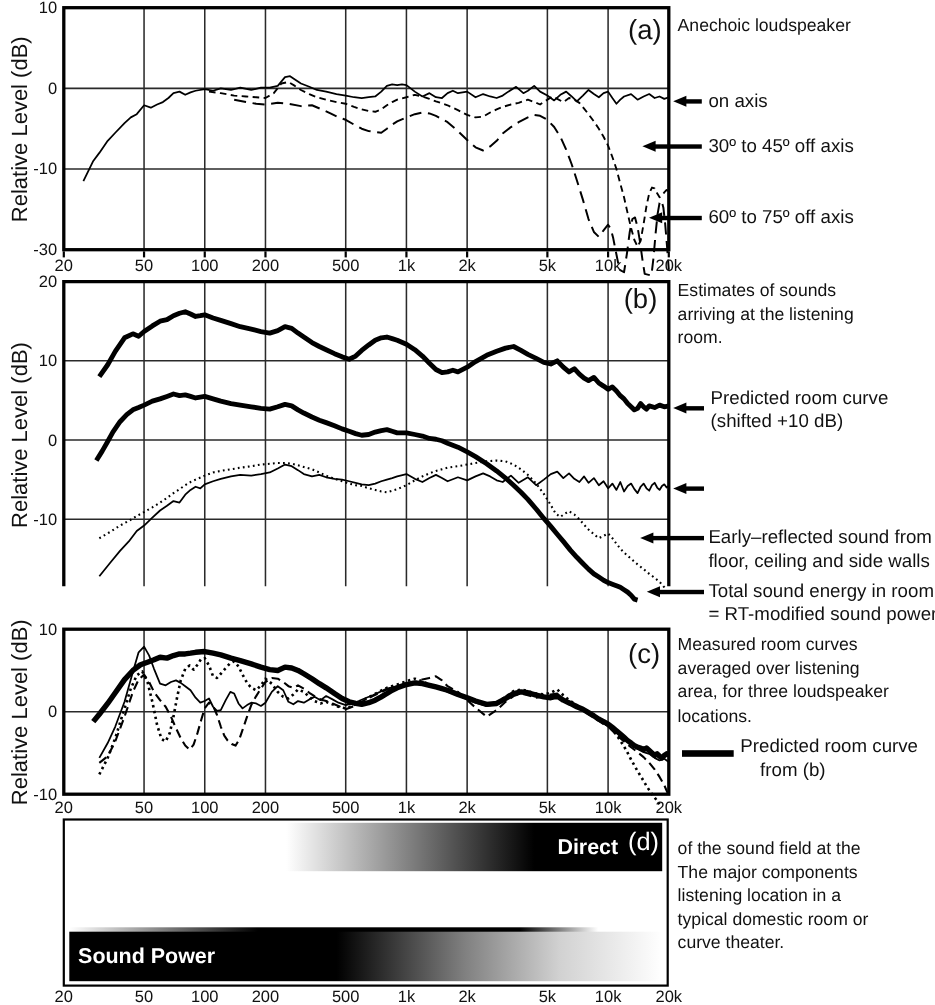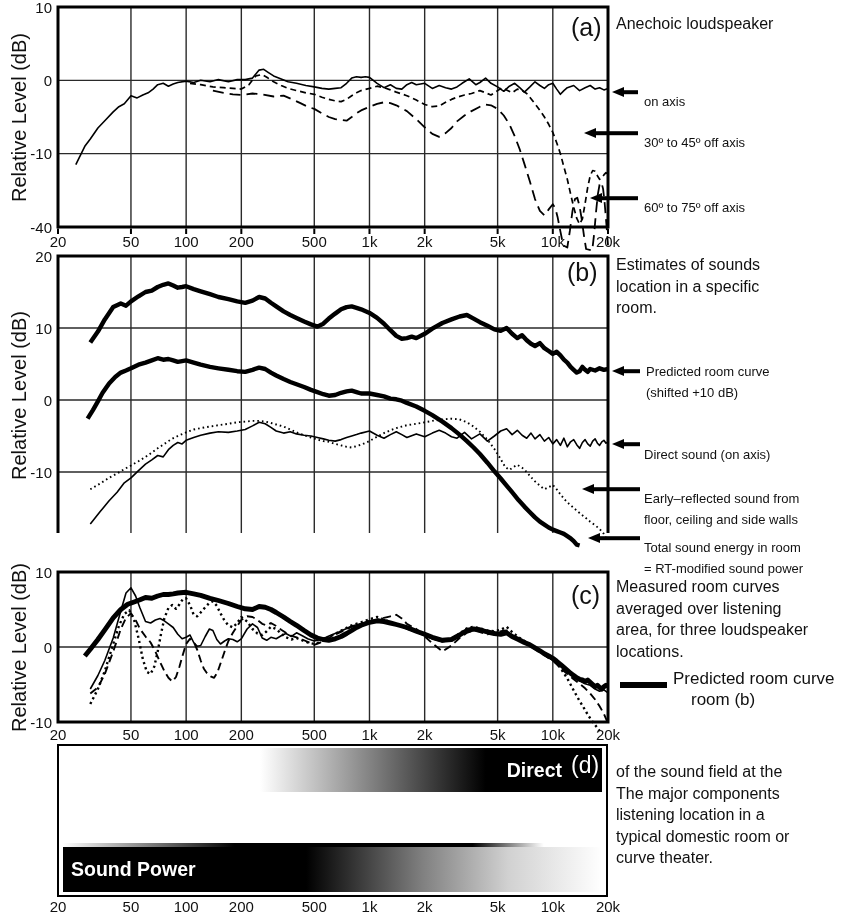--- a/index.html
+++ b/index.html
@@ -3,21 +3,21 @@
 <meta charset="utf-8">
 <style>
   html,body{margin:0;padding:0;background:#fff;}
   #fig{position:relative;width:850px;height:914px;background:#fff;color:#111;
        font-family:"Liberation Sans","DejaVu Sans",sans-serif;overflow:hidden;}
   #plot-svg{position:absolute;left:0;top:0;}
   .ylabel{position:absolute;width:220px;left:-91px;text-align:center;font-size:20px;color:#111;
           transform:rotate(-90deg);}
   .tag{position:absolute;font-size:25px;color:#111;}
   .caption{position:absolute;font-size:16px;line-height:21.5px;color:#111;}
-  .ann{position:absolute;font-size:13px;line-height:21px;color:#111;white-space:nowrap;margin-top:10px;}
+  .ann{position:absolute;font-size:17px;line-height:21px;color:#111;white-space:nowrap;}
   .tick{position:absolute;font-size:15px;color:#111;transform:translateX(-50%);white-space:nowrap;}
   .ytick{position:absolute;font-size:15px;color:#111;width:40px;text-align:right;}
   .arrow{position:absolute;height:10px;}
   .arrow::before{content:"";position:absolute;left:0;top:50%;transform:translateY(-50%);
                  border-top:5px solid transparent;border-bottom:5px solid transparent;
                  border-right:12px solid #000;}
   .arrow::after{content:"";position:absolute;left:10px;right:0;top:50%;transform:translateY(-50%);
                 height:3.6px;background:#000;}
   .indent2{padding-left:18px;}
   .legend-swatch{position:absolute;left:620px;top:682px;width:47px;height:5.5px;background:#000;}
@@ -102,32 +102,29 @@
   <div class="ann" style="left:644px;top:81px">on axis</div>
   <div class="arrow" style="left:584px;top:128px;width:54px"></div>
   <div class="ann" style="left:644px;top:122px">30º to 45º off axis</div>
   <div class="arrow" style="left:590px;top:193px;width:48px"></div>
   <div class="ann" style="left:644px;top:187px">60º to 75º off axis</div>
 
   <div class="ylabel" style="top:384px">Relative Level (dB)</div>
   <div class="tag" style="left:567px;top:258px">(b)</div>
   <div class="caption" style="left:616px;top:254px">
     <div>Estimates of sounds</div>
-    <div>location in a specific</div>
+    <div>arriving at the listening</div>
     <div>room.</div>
   </div>
   <div class="arrow" style="left:612px;top:366px;width:28px"></div>
   <div class="ann" style="left:646px;top:351px">
     <div>Predicted room curve</div>
     <div>(shifted +10 dB)</div>
   </div>
   <div class="arrow" style="left:612px;top:439px;width:28px"></div>
-  <div class="ann" style="left:644px;top:434px">
-    <div>Direct sound (on axis)</div>
-  </div>
   <div class="arrow" style="left:582px;top:484px;width:58px"></div>
   <div class="ann" style="left:644px;top:478px">
     <div>Early–reflected sound from</div>
     <div>floor, ceiling and side walls</div>
   </div>
   <div class="arrow" style="left:588px;top:533px;width:52px"></div>
   <div class="ann" style="left:644px;top:527px">
     <div>Total sound energy in room</div>
     <div>= RT-modified sound power</div>
   </div>
@@ -136,21 +133,21 @@
   <div class="tag" style="left:571px;top:581px">(c)</div>
   <div class="caption" style="left:616px;top:576px">
     <div>Measured room curves</div>
     <div>averaged over listening</div>
     <div>area, for three loudspeaker</div>
     <div>locations.</div>
   </div>
   <div class="legend-swatch"></div>
   <div class="legend-text">
     <div>Predicted room curve</div>
-    <div class="indent2">room (b)</div>
+    <div class="indent2">from (b)</div>
   </div>
 
   <div id="dbox">
     <div class="dbar" style="top: 2px; height: 44px; background: linear-gradient(90deg, rgb(255, 255, 255) 0%, rgb(255, 255, 255) 36.6%, rgb(0, 0, 0) 78.4%, rgb(0, 0, 0) 100%);">
       <span class="bar-label lbl-right">Direct</span>
     </div>
     <div class="dbar" style="top: 51px; height: 46px; background: linear-gradient(90deg, rgb(255, 255, 255) 0%, rgb(0, 0, 0) 31.8%, rgb(0, 0, 0) 76%, rgb(255, 255, 255) 89.2%, rgb(255, 255, 255) 100%); margin-top: 46px;">
       <span class="bar-label lbl-center">Direct + Early Reflections</span>
     </div>
     <div class="dbar" style="top: 101px; height: 45px; background: linear-gradient(90deg, rgb(0, 0, 0) 0%, rgb(0, 0, 0) 45.1%, rgb(128, 128, 128) 66.7%, rgb(209, 209, 209) 82.6%, rgb(255, 255, 255) 100%); text-align: right;">
@@ -171,21 +168,21 @@
     <div class="tick" style="left: 241.333px; top: 233px;">200</div>
     <div class="tick" style="left: 314.289px; top: 233px;">500</div>
     <div class="tick" style="left: 369.478px; top: 233px;">1k</div>
     <div class="tick" style="left: 424.667px; top: 233px;">2k</div>
     <div class="tick" style="left: 497.622px; top: 233px;">5k</div>
     <div class="tick" style="left: 552.811px; top: 233px;">10k</div>
     <div class="tick" style="left: 608px; top: 233px;">20k</div>
     <div class="ytick" style="left: 12px; top: -1.5px;">10</div>
     <div class="ytick" style="left: 12px; top: 71.8333px;">0</div>
     <div class="ytick" style="left: 12px; top: 145.167px;">-10</div>
-    <div class="ytick" style="left: 12px; top: 218.5px;">-40</div>
+    <div class="ytick" style="left: 12px; top: 218.5px;">-30</div>
     <div class="ytick" style="left: 12px; top: 247.5px;">20</div>
     <div class="ytick" style="left: 12px; top: 319.504px;">10</div>
     <div class="ytick" style="left: 12px; top: 391.508px;">0</div>
     <div class="ytick" style="left: 12px; top: 463.512px;">-10</div>
     <div class="tick" style="left: 58px; top: 726px;">20</div>
     <div class="tick" style="left: 130.956px; top: 726px;">50</div>
     <div class="tick" style="left: 186.145px; top: 726px;">100</div>
     <div class="tick" style="left: 241.333px; top: 726px;">200</div>
     <div class="tick" style="left: 314.289px; top: 726px;">500</div>
     <div class="tick" style="left: 369.478px; top: 726px;">1k</div>

